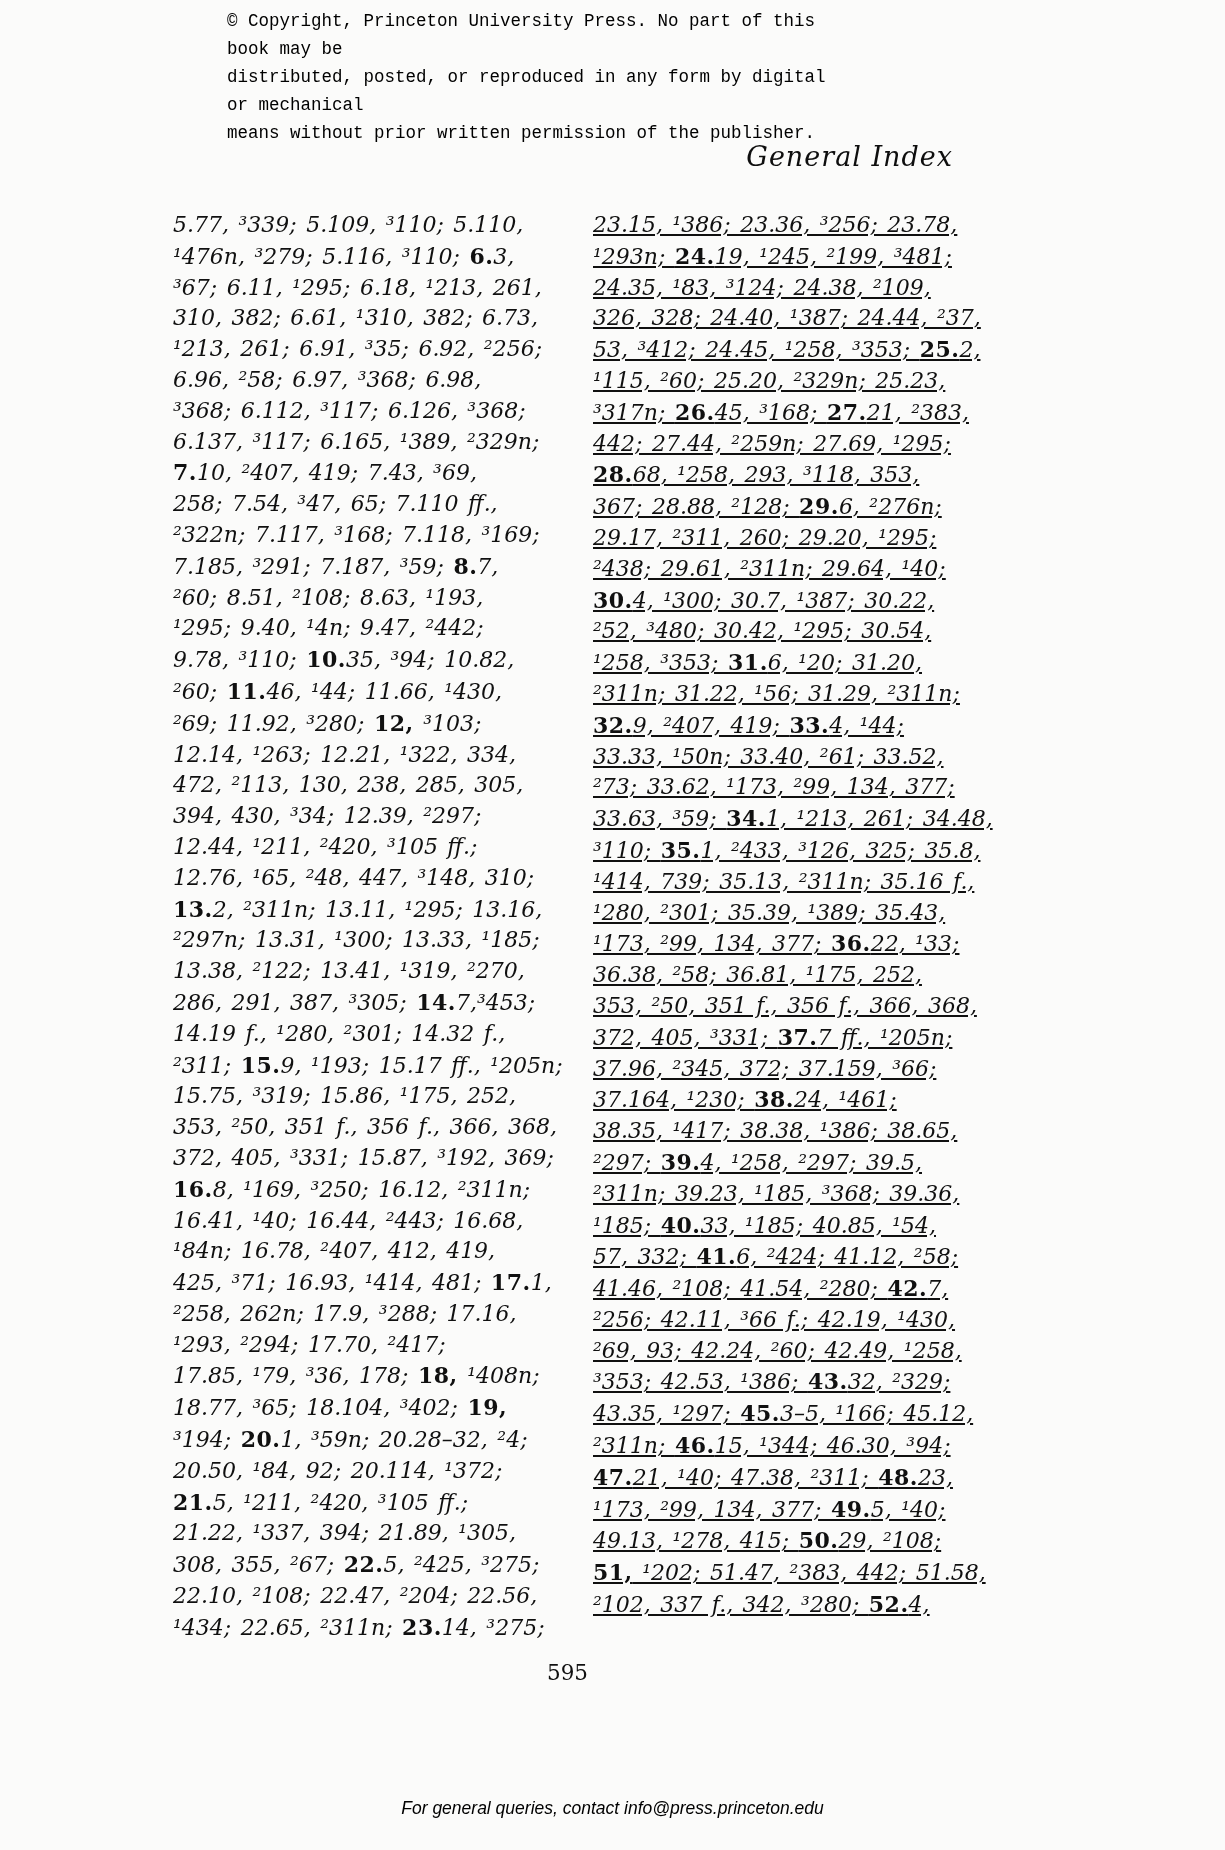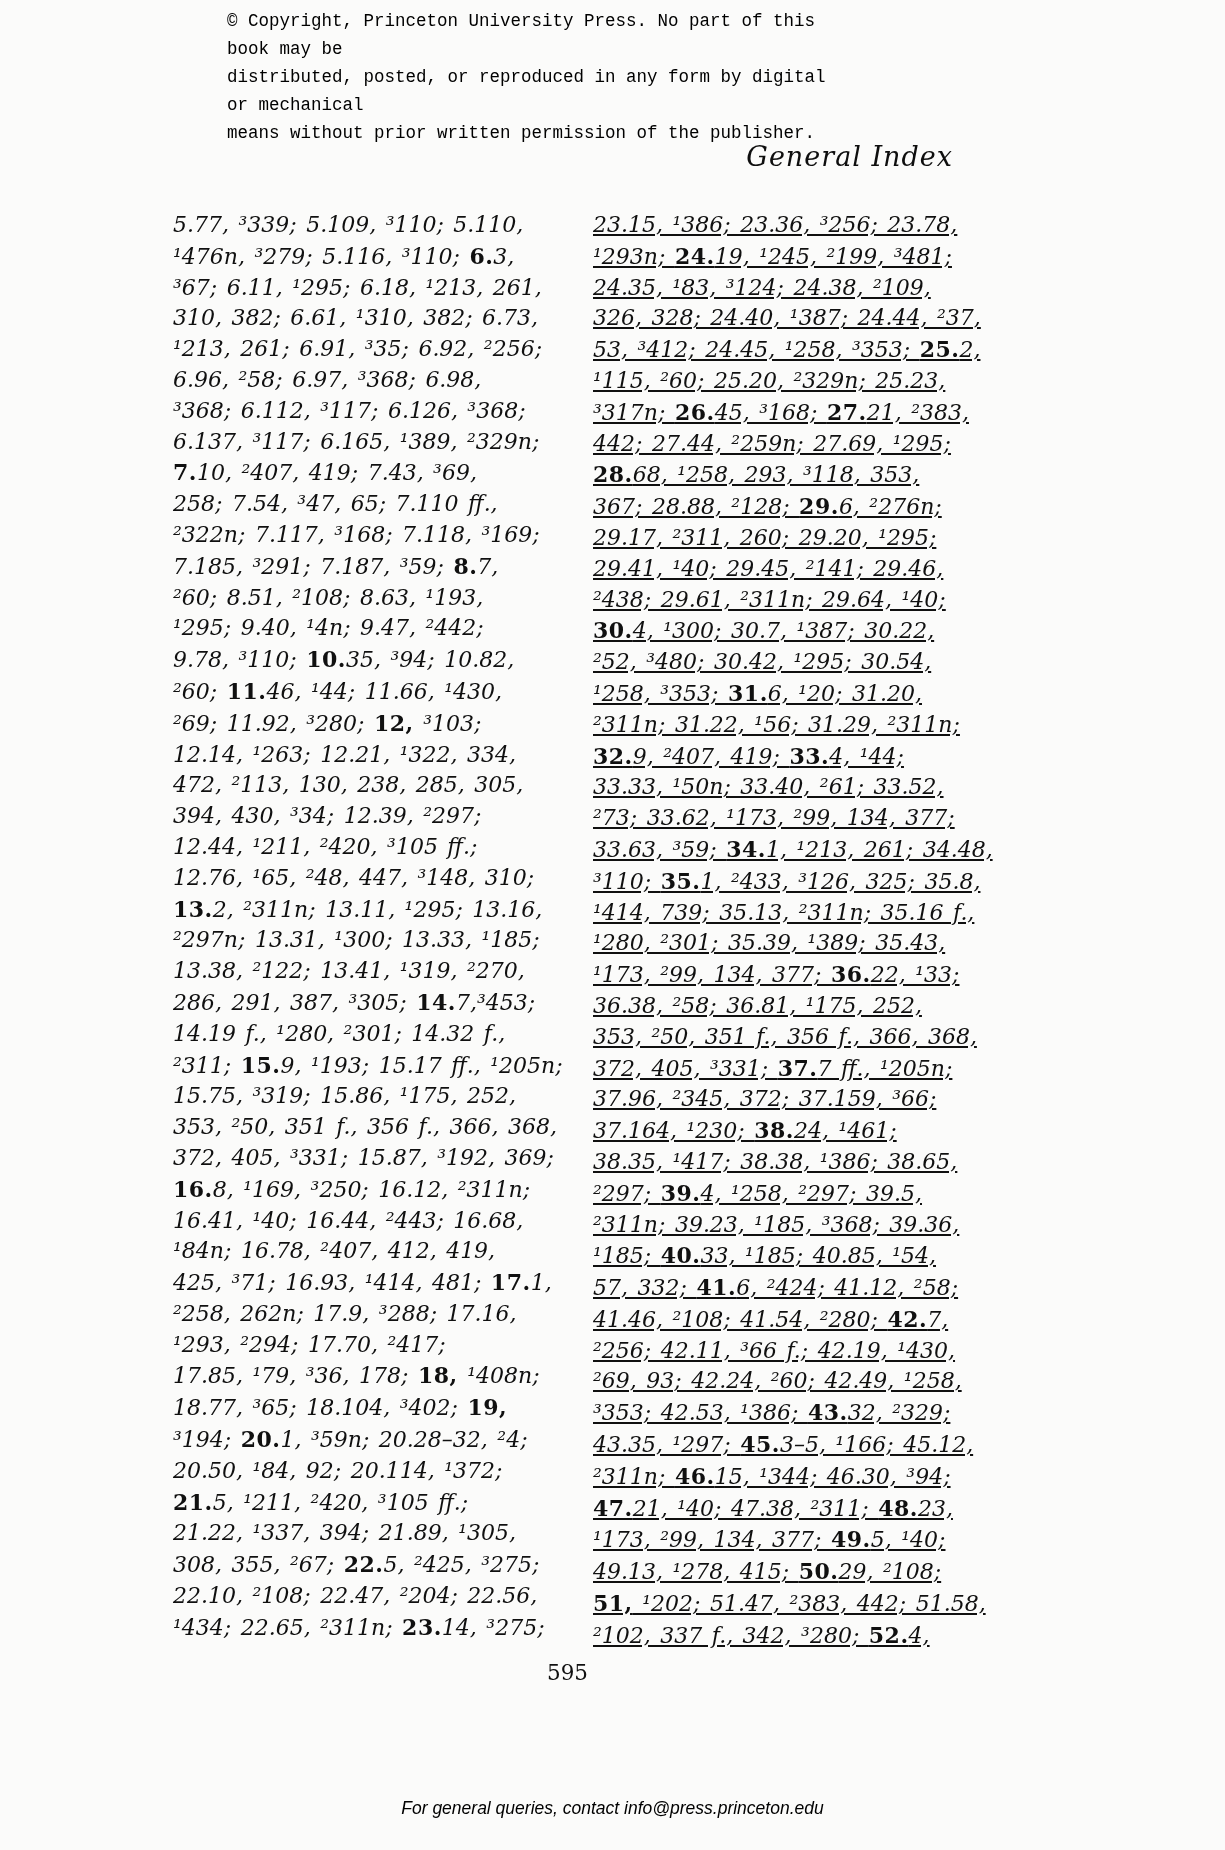--- a/index.html
+++ b/index.html
@@ -140,21 +140,20 @@
       <div class="index-line">¹293n; <b>24.</b>19, ¹245, ²199, ³481;</div>
       <div class="index-line">24.35, ¹83, ³124; 24.38, ²109,</div>
       <div class="index-line">326, 328; 24.40, ¹387; 24.44, ²37,</div>
       <div class="index-line">53, ³412; 24.45, ¹258, ³353; <b>25.</b>2,</div>
       <div class="index-line">¹115, ²60; 25.20, ²329n; 25.23,</div>
       <div class="index-line">³317n; <b>26.</b>45, ³168; <b>27.</b>21, ²383,</div>
       <div class="index-line">442; 27.44, ²259n; 27.69, ¹295;</div>
       <div class="index-line"><b>28.</b>68, ¹258, 293, ³118, 353,</div>
       <div class="index-line">367; 28.88, ²128; <b>29.</b>6, ²276n;</div>
       <div class="index-line">29.17, ²311, 260; 29.20, ¹295;</div>
-      <div class="index-line">29.41, ¹40; 29.45, ²141; 29.46,</div>
       <div class="index-line">²438; 29.61, ²311n; 29.64, ¹40;</div>
       <div class="index-line"><b>30.</b>4, ¹300; 30.7, ¹387; 30.22,</div>
       <div class="index-line">²52, ³480; 30.42, ¹295; 30.54,</div>
       <div class="index-line">¹258, ³353; <b>31.</b>6, ¹20; 31.20,</div>
       <div class="index-line">²311n; 31.22, ¹56; 31.29, ²311n;</div>
       <div class="index-line"><b>32.</b>9, ²407, 419; <b>33.</b>4, ¹44;</div>
       <div class="index-line">33.33, ¹50n; 33.40, ²61; 33.52,</div>
       <div class="index-line">²73; 33.62, ¹173, ²99, 134, 377;</div>
       <div class="index-line">33.63, ³59; <b>34.</b>1, ¹213, 261; 34.48,</div>
       <div class="index-line">³110; <b>35.</b>1, ²433, ³126, 325; 35.8,</div>

